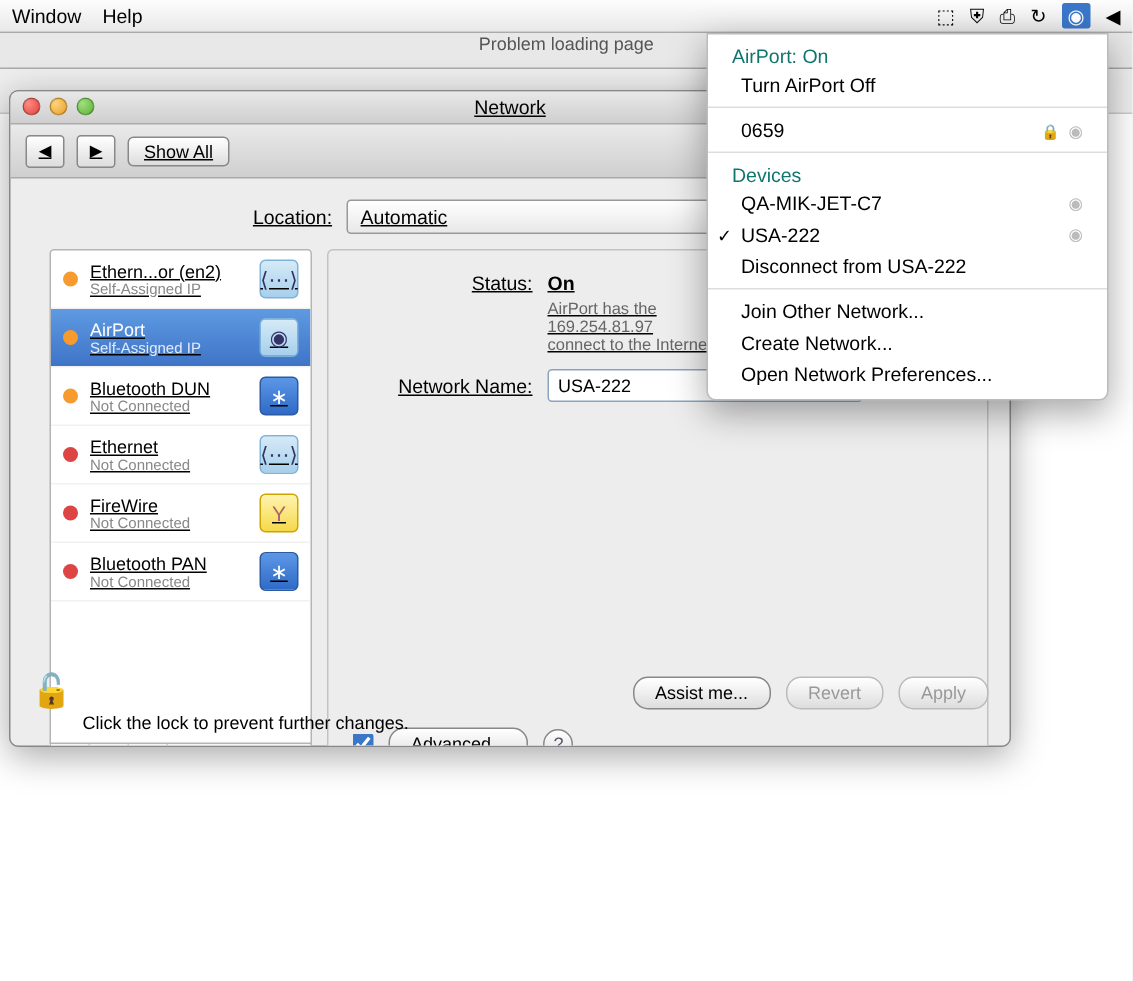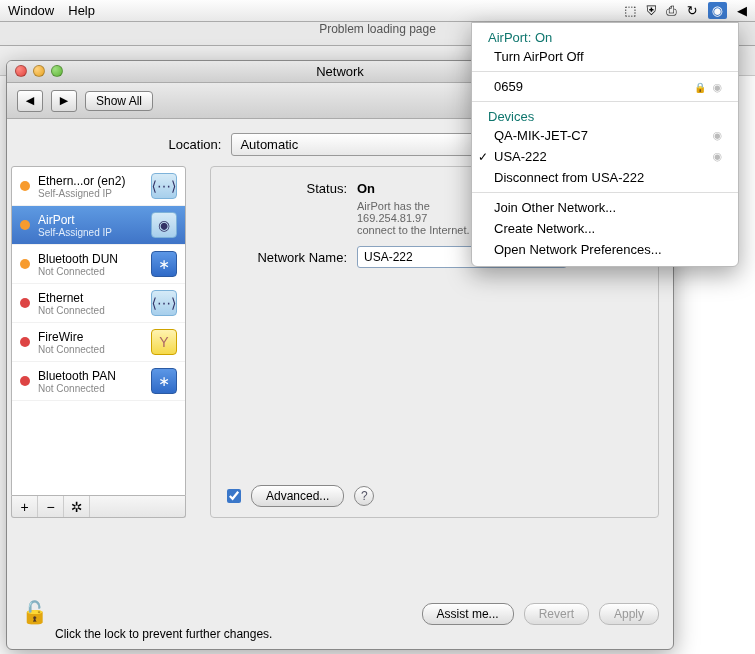--- a/index.html
+++ b/index.html
@@ -6,36 +6,36 @@
 body { background: #fff; width: 755px; height: 654px; position: relative; overflow: hidden; }
 
 .menubar { height: 22px; background: linear-gradient(#fdfdfd,#e8e8e8); border-bottom: 1px solid #aaa; display: flex; align-items: center; padding: 0 8px; font-size: 13px; justify-content: space-between; }
 .menubar .left { display: flex; gap: 14px; }
 .menubar .right { display: flex; gap: 10px; align-items: center; }
 .menubar .right span { font-size: 13px; }
 
 .browser-tab { height: 24px; background: #e8e8e8; border-bottom: 1px solid #aaa; display:flex; align-items:flex-start; justify-content:center; font-size:12px; color:#555;}
 .lower-bg { position:absolute; top:46px; left:0; right:0; height:30px; background:#eee; border-bottom:1px solid #ccc; }
 
-.window { position: absolute; top: 60px; left: 6px; width: 668px; height: 590px; background: #ededed; border: 1px solid #888; border-radius: 6px; box-shadow: 0 6px 24px rgba(0,0,0,0.35); overflow: hidden; }
+.window { position: absolute; top: 60px; left: 6px; width: 668px; height: 438px; background: #ededed; border: 1px solid #888; border-radius: 6px; box-shadow: 0 6px 24px rgba(0,0,0,0.35); overflow: hidden; text-decoration: underline; }
 .titlebar { height: 22px; background: linear-gradient(#e8e8e8,#cfcfcf); border-bottom: 1px solid #aaa; position: relative; display:flex; align-items:center; justify-content:center; font-size:13px; }
 .traffic { position:absolute; left:8px; top:4px; display:flex; gap:6px; }
 .traffic span { width:12px; height:12px; border-radius:50%; border:1px solid rgba(0,0,0,0.25); }
 .close-dot{background:radial-gradient(circle at 30% 30%,#ff8b83,#e0443e);}
 .min-dot{background:radial-gradient(circle at 30% 30%,#ffd27f,#e6a323);}
 .zoom-dot{background:radial-gradient(circle at 30% 30%,#9fe07f,#5eb336);}
 
 .toolbar { height: 36px; background: linear-gradient(#eaeaea,#cfcfcf); border-bottom:1px solid #aaa; display:flex; align-items:center; padding:0 10px; gap:8px; }
 .navbtn { width:26px; height:22px; background:linear-gradient(#fff,#ddd); border:1px solid #888; border-radius:3px; font-size:11px; display:flex;align-items:center;justify-content:center;}
 .showall { padding:2px 10px; font-size:12px; background:linear-gradient(#fff,#ddd); border:1px solid #888; border-radius:4px; }
 
 .location-row { display:flex; align-items:center; justify-content:center; gap:10px; padding:14px 0 10px; font-size:13px; }
 .location-row select { width:280px; font-size:13px; background:linear-gradient(#fff,#e8e8e8); border:1px solid #999; border-radius:3px; padding:2px 4px; }
 
-.main { display:flex; padding:0 14px 10px 4px; gap:24px; }
+.main { display:flex; padding:0 14px 10px 26px; gap:10px; }
 .sidebar { width:175px; }
 .interface-list { background:#fff; border:1px solid #b5b5b5; border-radius:3px 3px 0 0; height:330px; overflow:hidden; }
 .iface { display:flex; align-items:center; padding:6px 8px; gap:8px; position:relative; border-bottom:1px solid #f1f1f1;}
 .iface.selected { background: linear-gradient(#5e9ae2,#3f74c7); color:#fff; }
 .iface.selected .sub { color:#e1ecfa; }
 .iface .dot { width:10px; height:10px; border-radius:50%; flex-shrink:0; }
 .dot.orange{background:#f79b2e;}
 .dot.red{background:#d44;}
 .iface .text { flex:1; }
 .iface .name { font-size:12px; }

